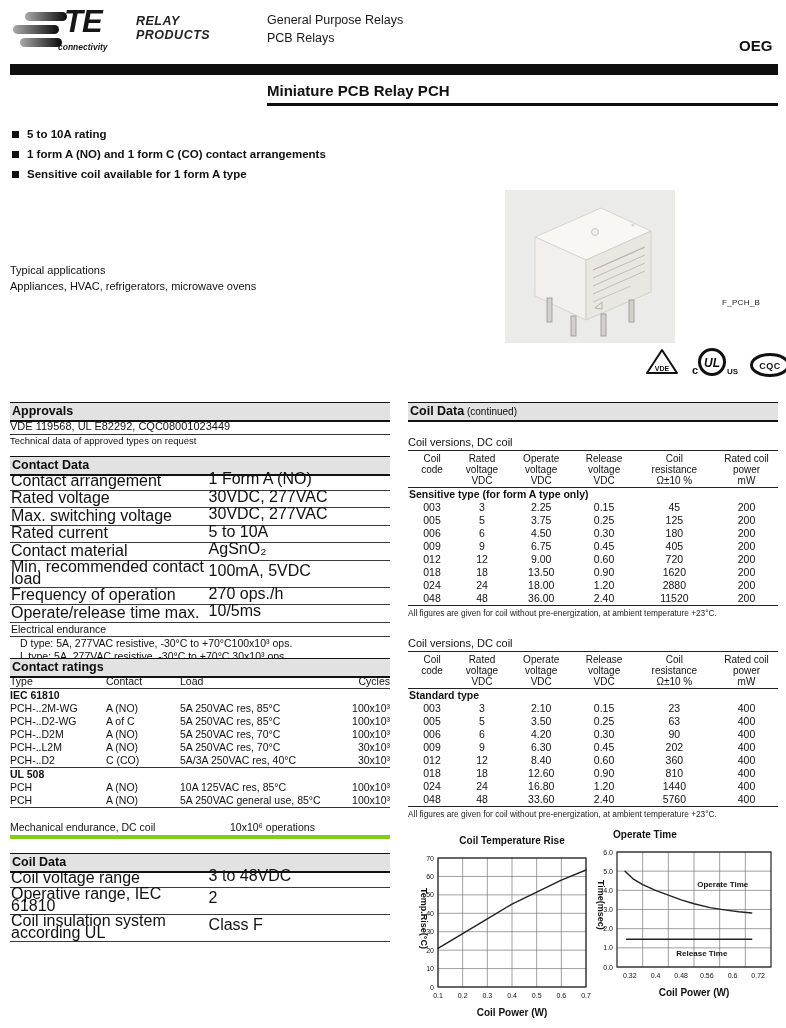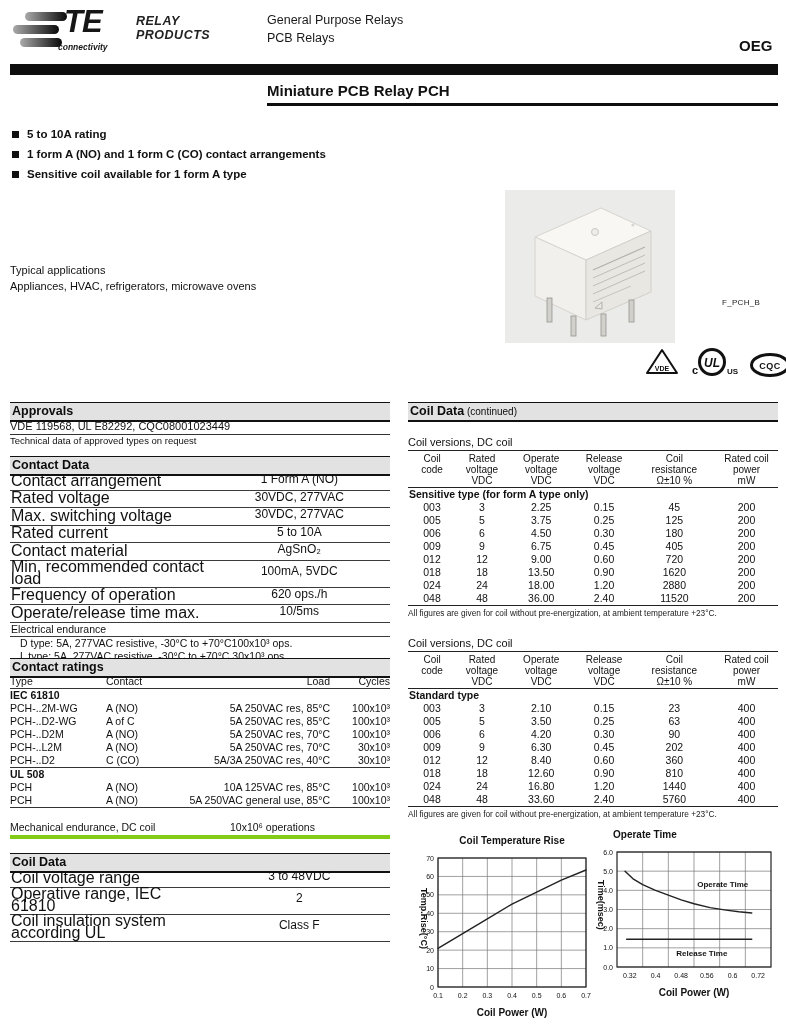--- a/index.html
+++ b/index.html
@@ -18,30 +18,30 @@
   .sq{width:7px;height:7px;background:#111;flex:0 0 auto;}
   .feat span.t{font-size:11.5px;font-weight:bold;}
   .apps{font-size:11px;line-height:16px;}
   
   .secbar{background:#e2e2e2;border-top:1px solid #111;border-bottom:2px solid #111;
           font-weight:bold;font-size:12.5px;padding:1px 2px 2px 2px;color:#0c0c0c;}
   .secbar .suffix{font-weight:normal;font-size:10px;}
   
   .kvrow{display:flex;border-bottom:1px solid #3a3a3a;align-items:center;}
   .kl{flex:0 0 52%;font-size:16px;line-height:12.5px;padding:0 0 1px 1px;}
-  .kv{flex:1;font-size:12px;line-height:12.5px;text-align:center;padding-bottom:4px;}
+  .kv{flex:1;font-size:16px;line-height:12.5px;text-align:left;padding-bottom:4px;}
   .endlabel{font-size:10.5px;line-height:12.5px;border-bottom:1px solid #3a3a3a;padding:0 0 1px 1px;}
   .endline{font-size:10.5px;line-height:13px;padding-left:10px;}
   .endwrap{border-bottom:1px solid #3a3a3a;padding-bottom:1px;}
   
   .rrow{display:flex;font-size:10.5px;line-height:13px;}
   .rhead{border-bottom:1px solid #333;}
   .rgroup{font-weight:bold;font-size:10.5px;line-height:13px;}
   .rgroup.topline{border-top:1px solid #333;}
-  .c0{flex:0 0 96px;} .c1{flex:0 0 74px;} .c2{flex:1;text-align:right;} .c3{flex:0 0 60px;text-align:right;}
+  .c0{flex:0 0 96px;} .c1{flex:0 0 74px;} .c2{flex:1;} .c3{flex:0 0 60px;text-align:right;}
   .ratings-end{border-bottom:1px solid #333;}
   .mechrow{display:flex;font-size:10.5px;line-height:13px;border-bottom:4px solid #84cc16;padding-bottom:1px;}
   .mechrow .ml{flex:0 0 220px;} .mechrow .mv{flex:1;}
   
   .subttl{font-weight:normal;font-size:11px;line-height:13px;border-bottom:1px solid #222;padding-bottom:1px;}
   .coilhead{display:grid;grid-template-columns:13% 14% 18% 16% 22% 17%;border-bottom:1px solid #222;padding:2px 0 1px 0;}
   .coilhead .hc{text-align:center;font-size:10px;line-height:11px;}
   .coilsec{font-weight:bold;font-size:10.5px;line-height:13px;padding-left:1px;}
   .coilrow{display:grid;grid-template-columns:13% 14% 18% 16% 22% 17%;}
   .coilrow .dc{text-align:center;font-size:10.5px;line-height:13px;}
@@ -167,21 +167,21 @@
     <div class="kvrow">
       <div class="kl">Contact material</div>
       <div class="kv">AgSnO₂</div>
     </div>
     <div class="kvrow">
       <div class="kl">Min. recommended contact load</div>
       <div class="kv">100mA, 5VDC</div>
     </div>
     <div class="kvrow">
       <div class="kl">Frequency of operation</div>
-      <div class="kv">620 ops./h</div>
+      <div class="kv">270 ops./h</div>
     </div>
     <div class="kvrow">
       <div class="kl">Operate/release time max.</div>
       <div class="kv">10/5ms</div>
     </div>
     <div class="endlabel">Electrical endurance</div>
     <div class="endwrap">
       <div class="endline">D type: 5A, 277VAC resistive, -30°C to +70°C100x10³ ops.</div>
       <div class="endline">L type: 5A, 277VAC resistive, -30°C to +70°C 30x10³ ops.</div>
       <div class="endline">D/L-WG type: 5A, 250VAC resistive, -40°C to +85°C 100x10³ ops.</div>

